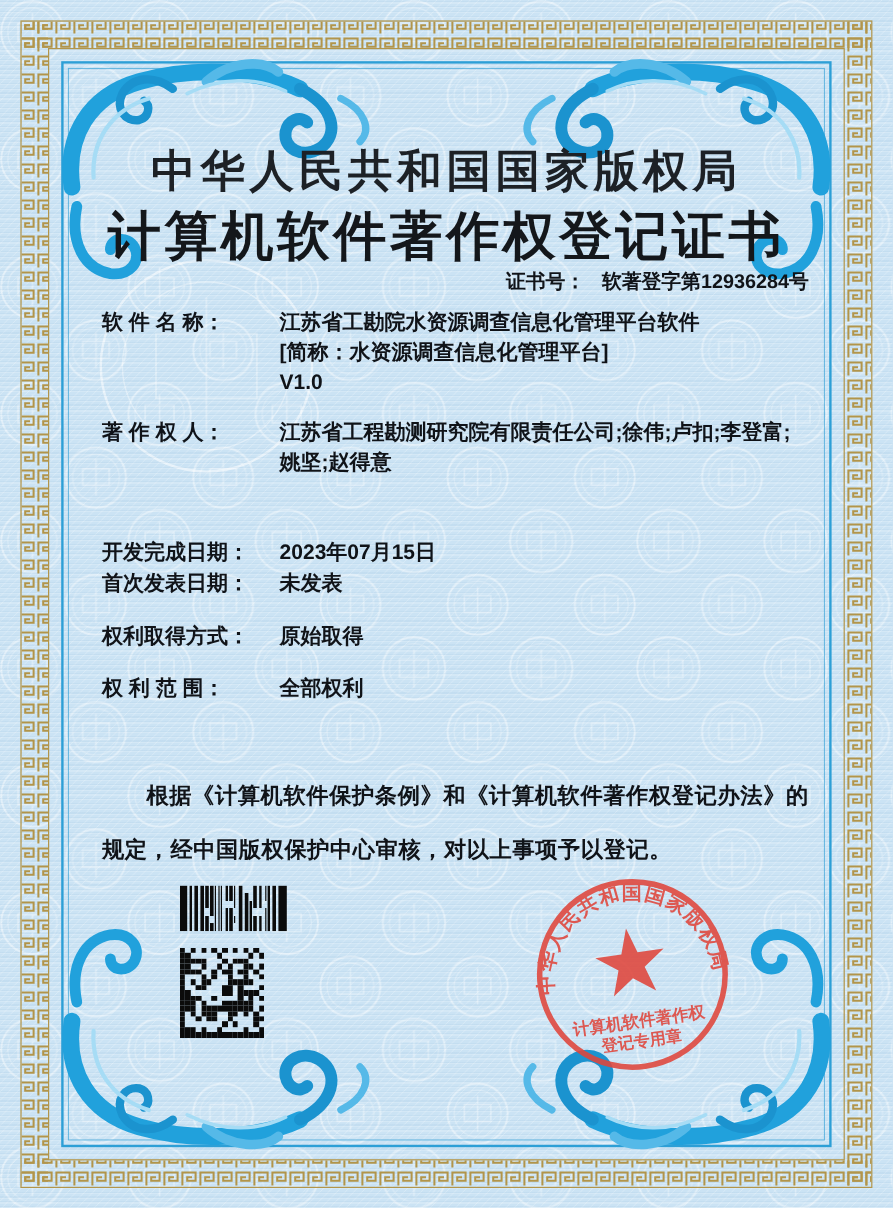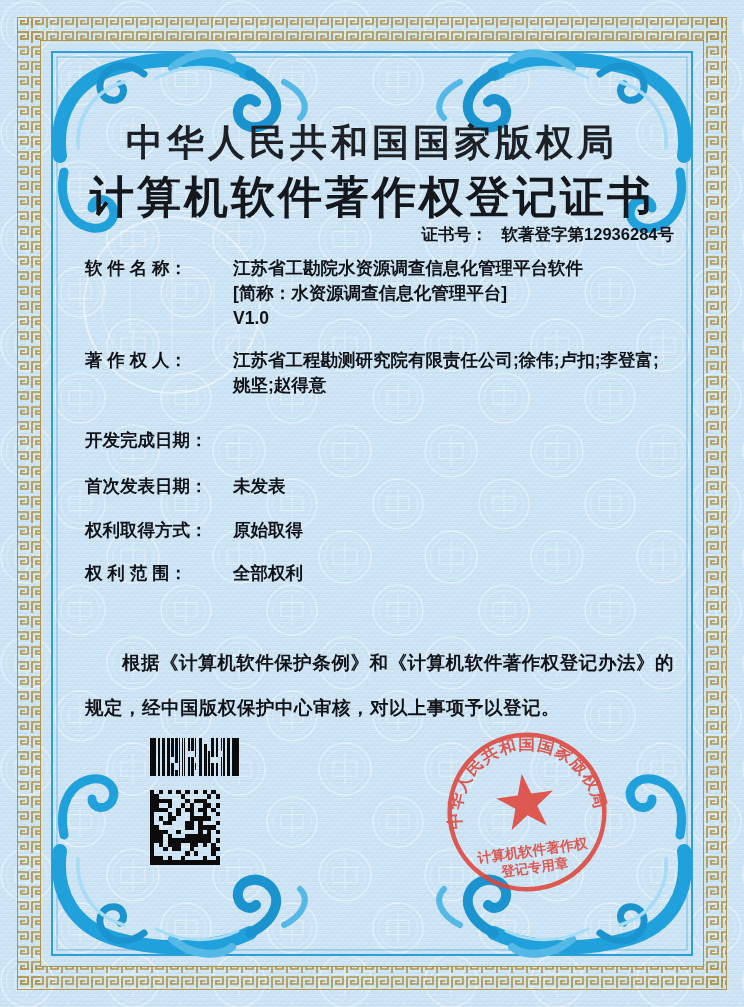--- a/index.html
+++ b/index.html
@@ -157,22 +157,23 @@
       <div class="row" style="top:256px">
         <div class="lbl">软 件 名 称：</div>
         <div class="val">江苏省工勘院水资源调查信息化管理平台软件
 [简称：水资源调查信息化管理平台]
 V1.0</div>
       </div>
       <div class="row" style="top:348px">
         <div class="lbl">著 作 权 人：</div>
         <div class="val">江苏省工程勘测研究院有限责任公司;徐伟;卢扣;李登富;姚坚;赵得意</div>
       </div>
-      <div class="row" style="top:428px">
+      <div class="row" style="top:448px">
         <div class="lbl">开发完成日期：</div>
+        <div class="val">2023年07月15日</div>
       </div>
       <div class="row" style="top:518px">
         <div class="lbl">权利取得方式：</div>
         <div class="val">原始取得</div>
       </div>
       <div class="row" style="top:474px">
         <div class="lbl">首次发表日期：</div>
         <div class="val">未发表</div>
       </div>
       <div class="row" style="top:561px">

